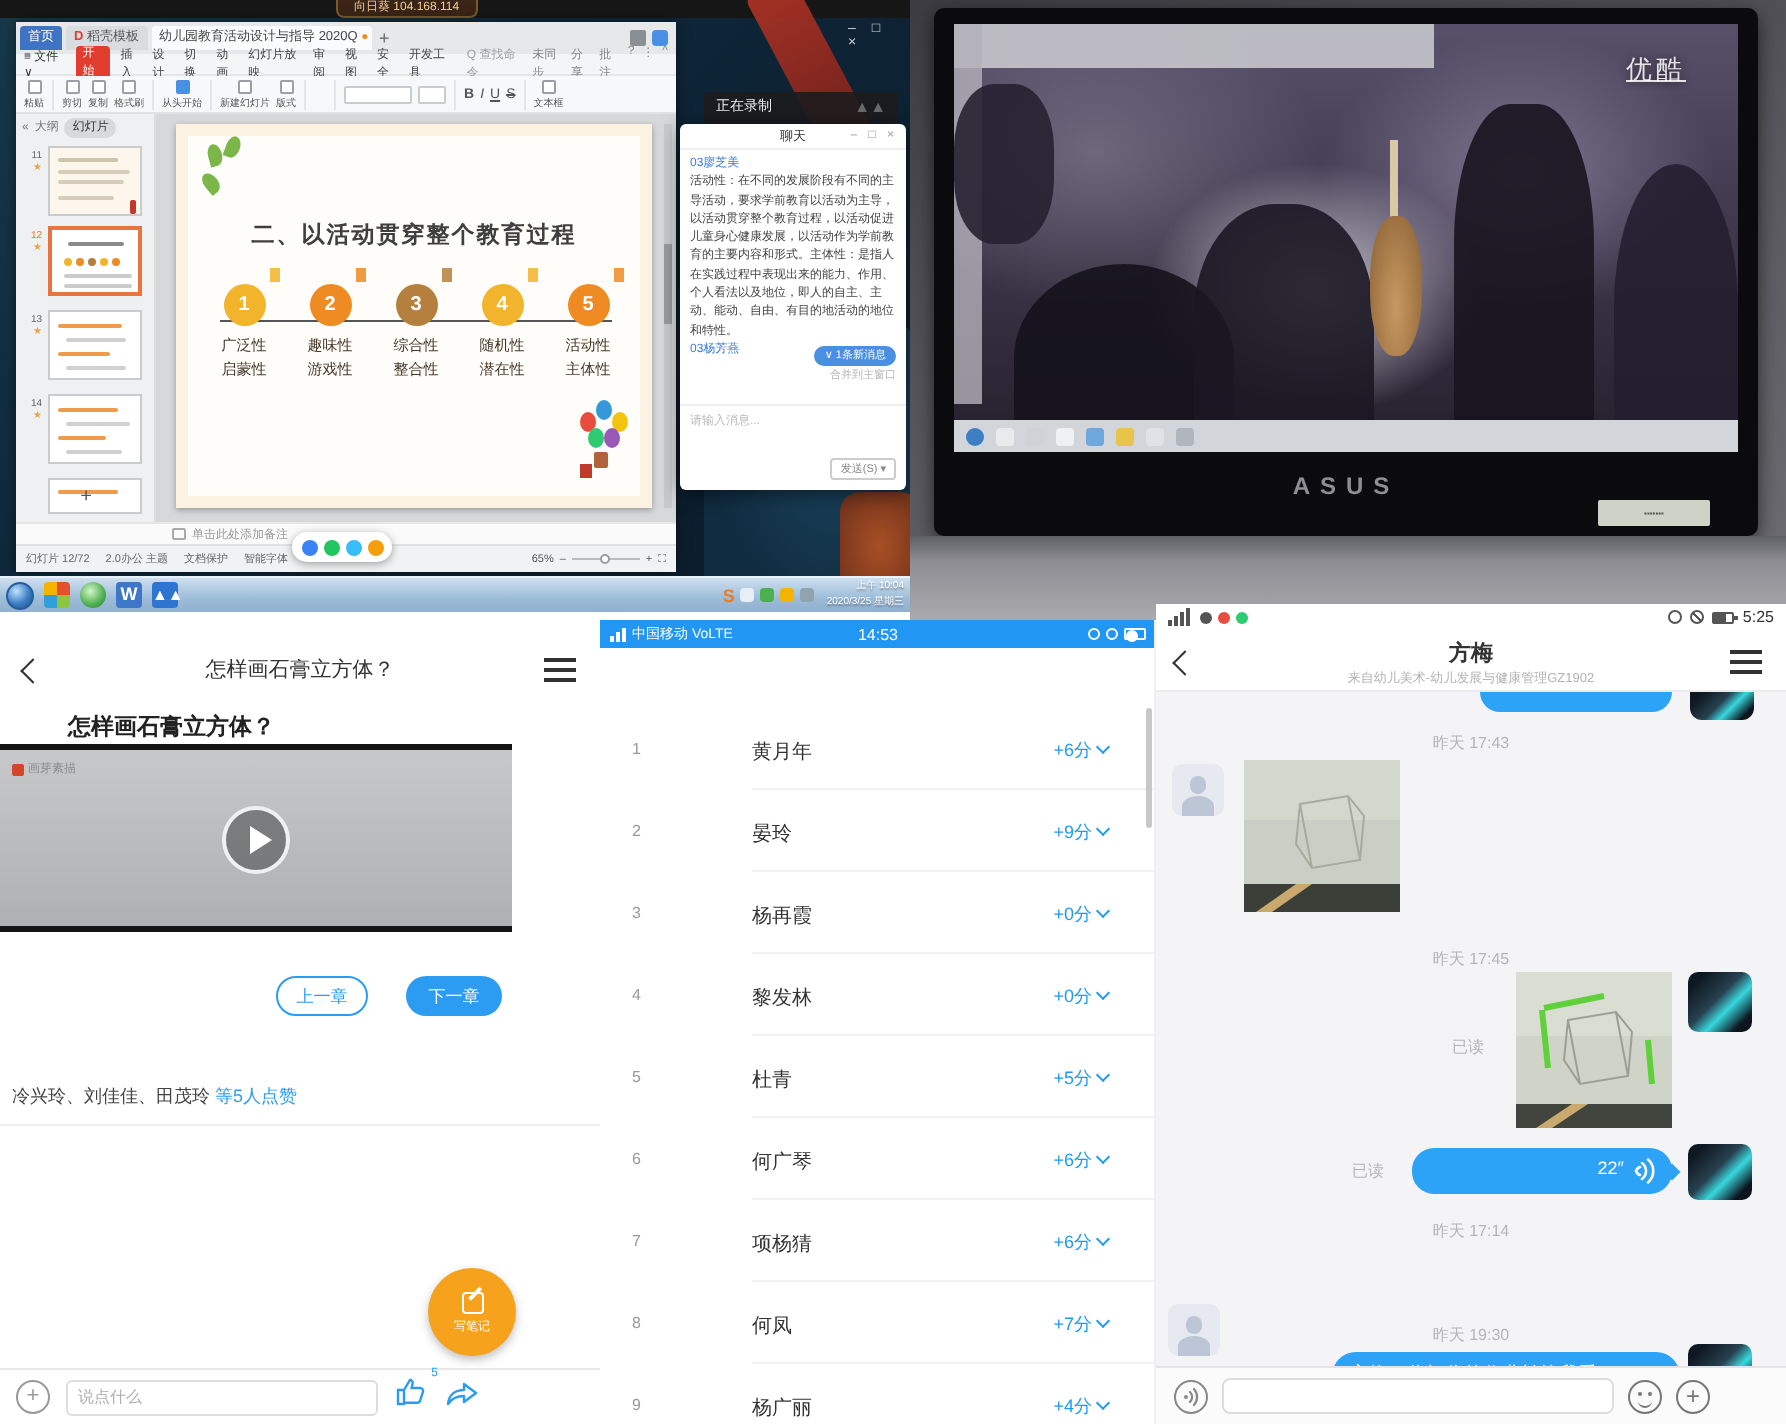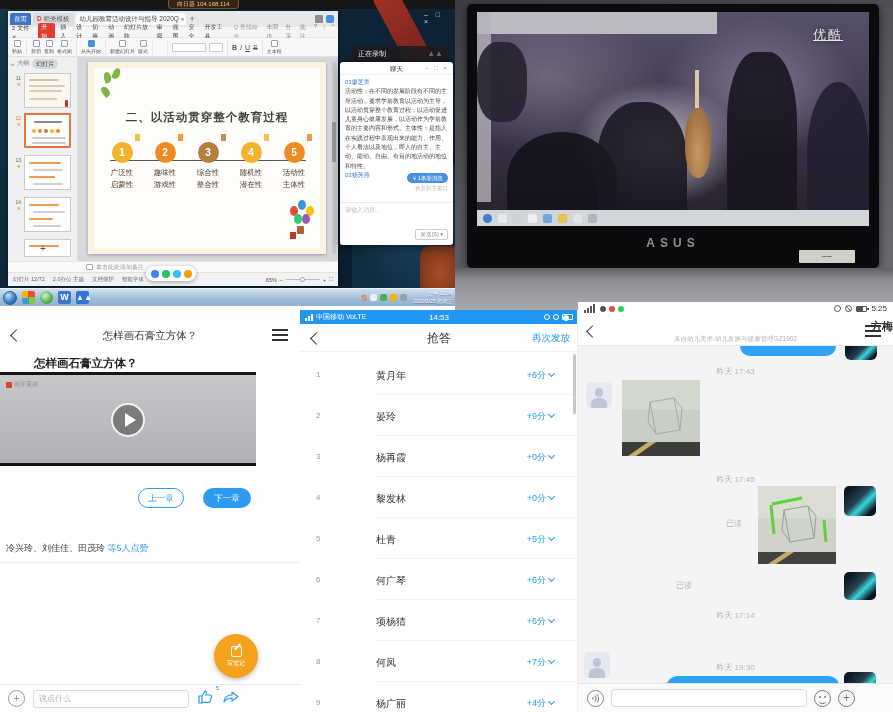--- a/index.html
+++ b/index.html
@@ -203,21 +203,21 @@
   .qava{left:34px;top:6px;width:30px;height:30px;}
   .qname{left:76px;top:15px;font-size:10px;color:#333;}
   .qscore{right:24px;top:15px;font-size:9px;color:#1e9bf0;position:absolute;}
   .qdiv{position:absolute;left:76px;right:0;bottom:0;height:1px;background:#f2f2f2;}
   .qthumb{left:273px;top:44px;width:3px;height:60px;background:#c8c8c8;border-radius:2px;}
 
   
   #chatp{left:578px;top:302px;width:315px;height:410px;background:#fff;overflow:hidden;}
   .cstatus{left:0;top:0;width:315px;height:13px;padding:0 6px;}
   .cnav{left:0;top:13px;width:315px;height:31px;border-bottom:1px solid #ececec;background:#fff;}
-  .cname{width:100%;text-align:right;font-size:11px;font-weight:bold;color:#333;margin-top:4px;}
+  .cname{width:100%;text-align:center;font-size:11px;font-weight:bold;color:#333;margin-top:4px;}
   .csub{width:100%;text-align:center;font-size:6.5px;color:#b3b3b3;margin-top:1px;}
   .msgs{left:0;top:44px;width:315px;height:337px;background:#f4f4f6;overflow:hidden;}
   .ts{position:absolute;width:100%;text-align:center;font-size:8px;color:#b5b5b5;}
   .pavatar{background:linear-gradient(135deg,#0e1822 15%,#27414f 45%,#39d6dd 62%,#0c141c 85%);border-radius:5px;}
   .bluebub{background:#2da3f8;border-radius:11px;color:#fff;}
   .whitebub{background:#fff;border-radius:4px;color:#333;font-size:9px;box-shadow:0 0 1px rgba(0,0,0,.1);}
   .read{position:absolute;font-size:8px;color:#b5b5b5;}
   .tailr{position:absolute;right:-3px;top:9px;width:6px;height:6px;background:#2da3f8;transform:rotate(45deg);}
   .taill{position:absolute;left:-3px;top:9px;width:6px;height:6px;background:#fff;transform:rotate(45deg);}
   .cbar{left:0;top:381px;width:315px;height:29px;background:#fbfbfb;border-top:1px solid #e4e4e4;display:flex;align-items:center;gap:7px;padding:0 9px;}
@@ -585,25 +585,20 @@
       <span style="z-index:2;margin-left:3px;">中国移动 VoLTE</span>
       <span class="mid">14:53</span>
       <span class="rt" style="z-index:2;">
         <i></i>
         <i></i>
         <span class="wbatt">
             <i></i>
           </span>
       </span>
     </div>
-    <div class="abs qnav">
-      <span class="backch abs" style="left:12px;top:10px;"></span>
-      <div class="qtitle">抢答</div>
-      <div class="reissue">再次发放</div>
-    </div>
 
     <div class="abs qrow" style="top:44px;"><span class="abs qrank">1</span><span class="abs qava gavatar"></span><span class="abs qname">黄月年</span><span class="qscore"><span>+6分</span><span class="chev"></span></span><span class="qdiv"></span></div>
     <div class="abs qrow" style="top:85px;"><span class="abs qrank">2</span><span class="abs qava gavatar"></span><span class="abs qname">晏玲</span><span class="qscore"><span>+9分</span><span class="chev"></span></span><span class="qdiv"></span></div>
     <div class="abs qrow" style="top:126px;"><span class="abs qrank">3</span><span class="abs qava gavatar"></span><span class="abs qname">杨再霞</span><span class="qscore"><span>+0分</span><span class="chev"></span></span><span class="qdiv"></span></div>
     <div class="abs qrow" style="top:167px;"><span class="abs qrank">4</span><span class="abs qava gavatar"></span><span class="abs qname">黎发林</span><span class="qscore"><span>+0分</span><span class="chev"></span></span><span class="qdiv"></span></div>
     <div class="abs qrow" style="top:208px;"><span class="abs qrank">5</span><span class="abs qava gavatar"></span><span class="abs qname">杜青</span><span class="qscore"><span>+5分</span><span class="chev"></span></span><span class="qdiv"></span></div>
     <div class="abs qrow" style="top:249px;"><span class="abs qrank">6</span><span class="abs qava gavatar"></span><span class="abs qname">何广琴</span><span class="qscore"><span>+6分</span><span class="chev"></span></span><span class="qdiv"></span></div>
     <div class="abs qrow" style="top:290px;"><span class="abs qrank">7</span><span class="abs qava gavatar"></span><span class="abs qname">项杨猜</span><span class="qscore"><span>+6分</span><span class="chev"></span></span><span class="qdiv"></span></div>
     <div class="abs qrow" style="top:331px;"><span class="abs qrank">8</span><span class="abs qava gavatar"></span><span class="abs qname">何凤</span><span class="qscore"><span>+7分</span><span class="chev"></span></span><span class="qdiv"></span></div>
     <div class="abs qrow" style="top:372px;"><span class="abs qrank">9</span><span class="abs qava gavatar"></span><span class="abs qname">杨广丽</span><span class="qscore"><span>+4分</span><span class="chev"></span></span></div>
@@ -658,20 +653,27 @@
         <path d="M26 24 L50 20 L58 30 L56 52 L32 56 L24 44 Z M26 24 L32 56 M50 20 L56 52" fill="none" stroke="#9aa095" stroke-width="1"></path>
         <path d="M14 18 L44 12" stroke="#5fd13a" stroke-width="3" fill="none"></path>
         <path d="M13 19 L16 48" stroke="#5fd13a" stroke-width="3" fill="none"></path>
         <path d="M66 34 L68 56" stroke="#5fd13a" stroke-width="3" fill="none"></path>
         <rect y="66" width="78" height="12" fill="#41443c"></rect>
         <polygon points="10,78 28,66 36,66 18,78" fill="#c9a96d"></polygon>
       </svg>
       <div class="abs pavatar" style="left:266px;top:140px;width:32px;height:30px;"></div>
 
       <span class="read" style="left:98px;top:234px;">已读</span>
+      <div class="abs bluebub" style="left:128px;top:228px;width:130px;height:23px;">
+        <span class="tailr"></span>
+        <span style="position:absolute;right:24px;top:5px;font-size:9px;">22″</span>
+        <svg style="position:absolute;right:8px;top:5px;" width="12" height="13" viewBox="0 0 12 13">
+          <path d="M2 6.5 a3 3 0 0 1 2 -2 M2 6.5 a3 3 0 0 0 2 2 M5 2.5 a5 5 0 0 1 0 8 M8 0.8 a7.5 7.5 0 0 1 0 11.4" fill="none" stroke="#fff" stroke-width="1.3" stroke-linecap="round"></path>
+        </svg>
+      </div>
       <div class="abs pavatar" style="left:266px;top:226px;width:32px;height:28px;"></div>
 
       <div class="abs ts" style="top:264px;">昨天 17:14</div>
       <div class="abs gavatar" style="left:6px;top:280px;width:26px;height:26px;"></div>
 
       <div class="abs ts" style="top:316px;">昨天 19:30</div>
 
       <div class="abs bluebub" style="left:88px;top:330px;width:174px;height:24px;line-height:24px;padding:0 9px;font-size:9.5px;border-radius:12px;">
         <span>方梅，你把你的作业拍给我看</span>
       </div>

